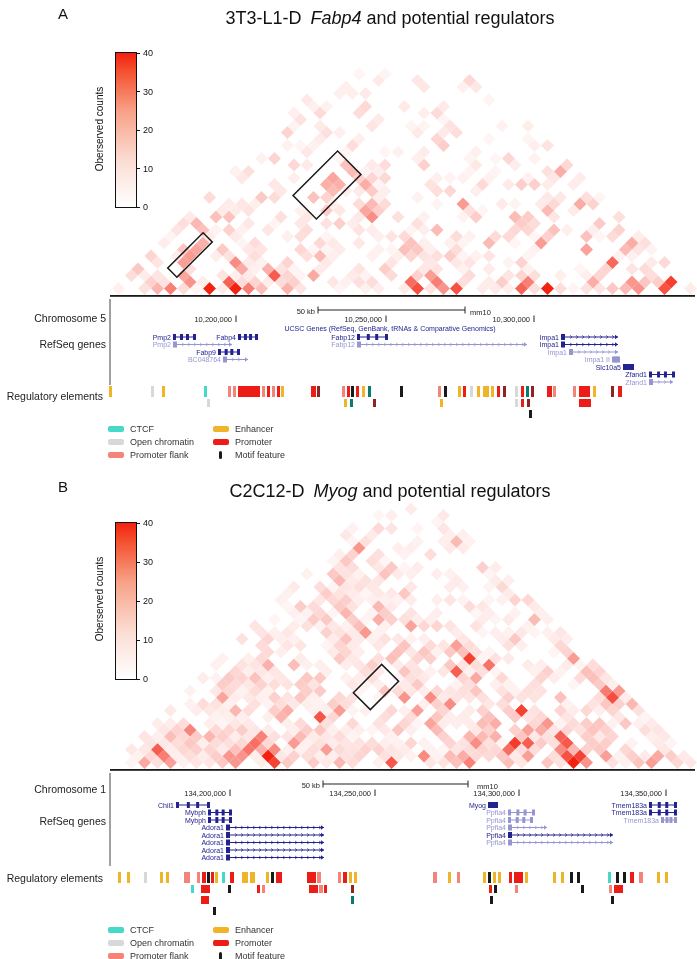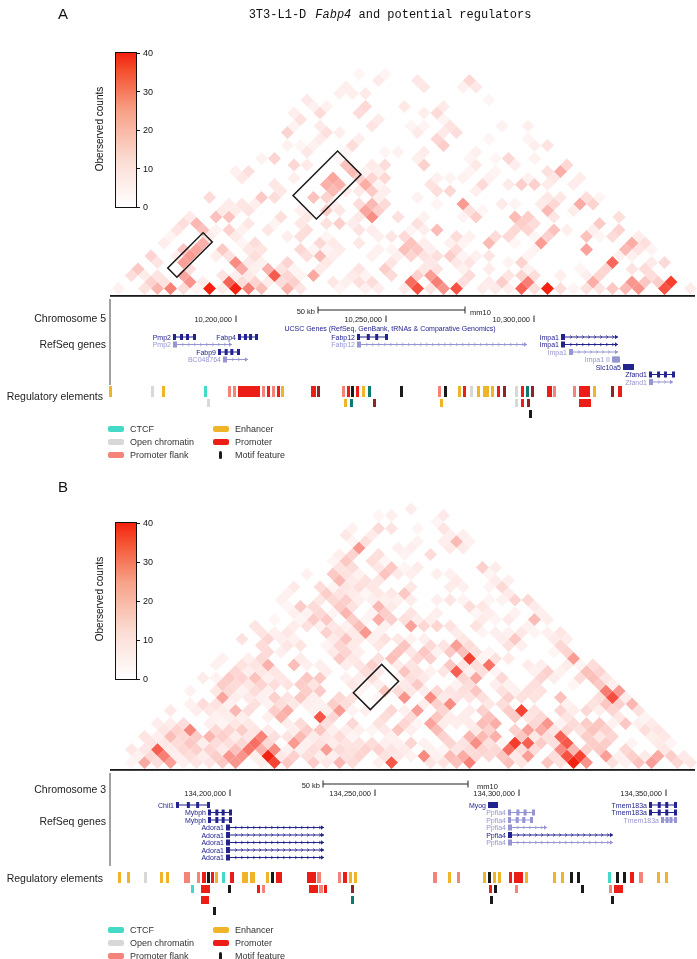--- a/index.html
+++ b/index.html
@@ -4,21 +4,21 @@
 <style>
   html,body{margin:0;padding:0;background:#fff;}
   body{width:697px;height:959px;position:relative;font-family:"Liberation Sans",sans-serif;color:#1a1a1a;overflow:hidden;}
   .panel{position:absolute;left:0;width:697px;}
   .panel-a{top:0;height:475px;}
   .panel-b{top:475px;height:484px;}
   .layer{position:absolute;left:0;top:0;}
   .panel-letter{position:absolute;left:58px;font-size:15px;color:#111;}
   .panel-a .panel-letter{top:5px}
   .panel-b .panel-letter{top:3px}
-  .panel-title{position:absolute;left:390px;transform:translateX(-50%);white-space:nowrap;font-size:12px;color:#111;font-family:Liberation Mono, monospace;}
+  .panel-title{position:absolute;left:390px;transform:translateX(-50%);white-space:nowrap;font-size:18px;color:#111;}
   .panel-a .panel-title{top:8px}
   .panel-b .panel-title{top:6px}
   .title-gene{font-style:italic;margin-left:9px;}
   .cbar{position:absolute;width:20px;border:1px solid #111;background:linear-gradient(to top,#ffffff 0%,#fbddd4 30%,#f7a288 62%,#f4512f 88%,#f3210f 100%);}
   .panel-a .cbar{left:115px;top:52px;height:154px;}
   .panel-b .cbar{left:115px;top:47px;height:156px;}
   .cbar-tick{position:absolute;width:4px;height:1px;background:#111;}
   .cbar-ticklabel{position:absolute;font-size:9px;color:#111;transform:translateY(-50%);}
   .cbar-label{position:absolute;font-size:10px;color:#111;white-space:nowrap;transform:translate(-50%,-50%) rotate(-90deg);}
   .panel-a .cbar-label{left:99px;top:129px;}
@@ -1639,34 +1639,35 @@
         <path d="M289,380.9 L291,382.5 L289,384.1" fill="none" stroke="#23238f" stroke-width="0.7"></path>
         <path d="M295,380.9 L297,382.5 L295,384.1" fill="none" stroke="#23238f" stroke-width="0.7"></path>
         <path d="M301,380.9 L303,382.5 L301,384.1" fill="none" stroke="#23238f" stroke-width="0.7"></path>
         <path d="M307,380.9 L309,382.5 L307,384.1" fill="none" stroke="#23238f" stroke-width="0.7"></path>
         <path d="M313,380.9 L315,382.5 L313,384.1" fill="none" stroke="#23238f" stroke-width="0.7"></path>
         <path d="M319,380.9 L321,382.5 L319,384.1" fill="none" stroke="#23238f" stroke-width="0.7"></path>
         <path d="M321,380.3 L324,382.5 L321,384.7 Z" fill="#23238f"></path>
       </g>
     </svg>
   <div class="panel-letter">B</div>
+  <div class="panel-title"><span>C2C12-D</span><span class="title-gene">Myog</span><span> and potential regulators</span></div>
   <div class="cbar">
       <div class="cbar-tick" style="left: 20px; top: -0.5px;"></div>
       <div class="cbar-ticklabel" style="left: 27px; top: 0px;">40</div>
       <div class="cbar-tick" style="left: 20px; top: 38.5px;"></div>
       <div class="cbar-ticklabel" style="left: 27px; top: 39px;">30</div>
       <div class="cbar-tick" style="left: 20px; top: 77.5px;"></div>
       <div class="cbar-ticklabel" style="left: 27px; top: 78px;">20</div>
       <div class="cbar-tick" style="left: 20px; top: 116.5px;"></div>
       <div class="cbar-ticklabel" style="left: 27px; top: 117px;">10</div>
       <div class="cbar-tick" style="left: 20px; top: 155.5px;"></div>
       <div class="cbar-ticklabel" style="left: 27px; top: 156px;">0</div>
     </div>
   <div class="cbar-label">Oberserved counts</div>
-  <div class="track-label chrom-label">Chromosome 3</div>
+  <div class="track-label chrom-label">Chromosome 1</div>
   <div class="track-label refseq-label">RefSeq genes</div>
   <div class="track-label reg-label">Regulatory elements</div>
   <div class="reg-track layer">
       <div class="reg-mark" style="left: 118px; top: 397px; width: 3px; height: 11px; background: rgb(240, 180, 41);"></div>
       <div class="reg-mark" style="left: 127px; top: 397px; width: 3px; height: 11px; background: rgb(240, 180, 41);"></div>
       <div class="reg-mark" style="left: 144px; top: 397px; width: 3px; height: 11px; background: rgb(216, 216, 216);"></div>
       <div class="reg-mark" style="left: 160px; top: 397px; width: 3px; height: 11px; background: rgb(240, 180, 41);"></div>
       <div class="reg-mark" style="left: 166px; top: 397px; width: 3px; height: 11px; background: rgb(240, 180, 41);"></div>
       <div class="reg-mark" style="left: 184px; top: 397px; width: 6px; height: 11px; background: rgb(244, 131, 122);"></div>
       <div class="reg-mark" style="left: 197px; top: 397px; width: 3px; height: 11px; background: rgb(244, 131, 122);"></div>

